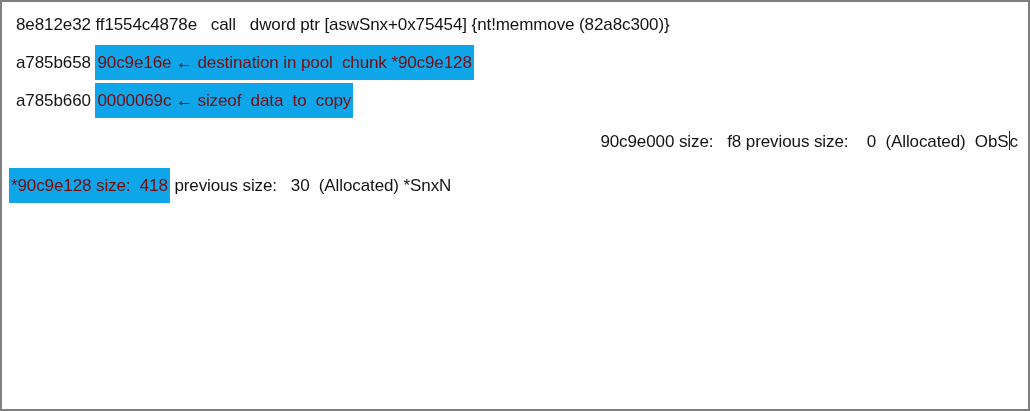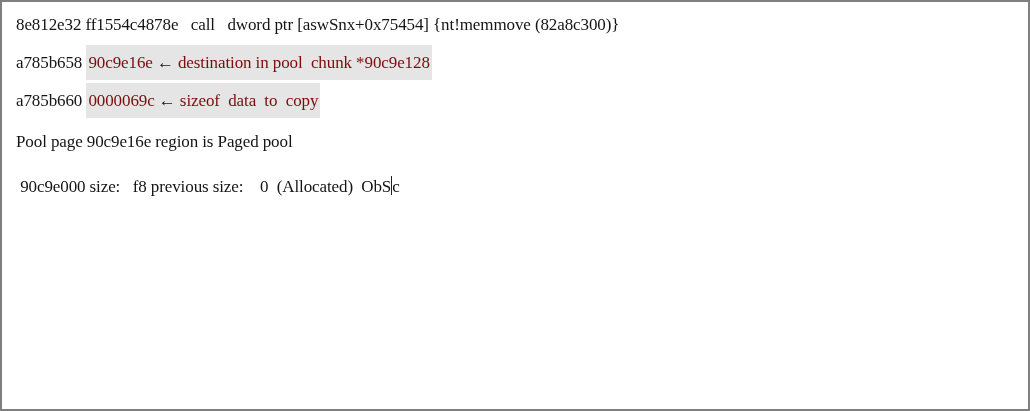--- a/index.html
+++ b/index.html
@@ -7,39 +7,39 @@
     padding: 0;
     background: #ffffff;
   }
   .page {
     box-sizing: border-box;
     width: 1030px;
     height: 411px;
     border: 2px solid #7f7f7f;
     background: #ffffff;
     padding: 11px 10px 0 14px;
-    font-family: Liberation Serif, serif;
+    font-family: Liberation Sans, sans-serif;
     font-size: 17px;
     color: #141414;
     overflow: hidden;
     letter-spacing: -0.1px;
   }
   .line {
     margin: 0 0 14px 0;
     line-height: 24px;
     white-space: pre;
   }
   .mb15 { margin-bottom: 15px; }
   .mb17 { margin-bottom: 17px; }
-  .mb20 { margin-bottom: 20px; }
+  .mb20 { margin-bottom: 20px; text-align: right; }
   .mb21 { margin-bottom: 21px; }
   .mb0  { margin-bottom: 0; }
   .bold { font-weight: bold; }
   .hl {
-    background: #e5e5e5;
+    background: #0ea5e9;
     color: #7a0c0c;
     padding: 8px 2px;
   }
   .hl .arrow-in-hl { color: #141414; }
   .hang { margin-left: -7px; }
   .caret {
     display: inline-block;
     width: 1px;
     height: 19px;
     background: #222222;
@@ -53,19 +53,19 @@
 
   <p class="line"><span>8e812e32 ff1554c4878e   call   dword ptr [aswSnx+0x75454] {nt!memmove (82a8c300)}</span></p>
 
 
   <p class="line"><span>a785b658 </span><span class="hl"><span>90c9e16e </span><span class="arrow-in-hl">←</span><span> destination in pool  chunk *90c9e128</span></span></p>
 
 
   <p class="line mb17"><span>a785b660 </span><span class="hl"><span>0000069c </span><span class="arrow-in-hl">←</span><span> sizeof  data  to  copy</span></span></p>
 
 
-  <p class="line mb21"><span>Pool page 90c9e16e region is Paged pool</span></p>
 
   <p class="line mb20"><span> 90c9e000 size:   f8 previous size:    0  (Allocated)  ObS</span><span class="caret"></span><span>c</span></p>
 
 
+  <p class="line mb0 hang"><span class="hl">*90c9e128 size:  418</span><span> previous size:   30  (Allocated) *SnxN</span></p>
 
 </div>
 
 </body></html>

